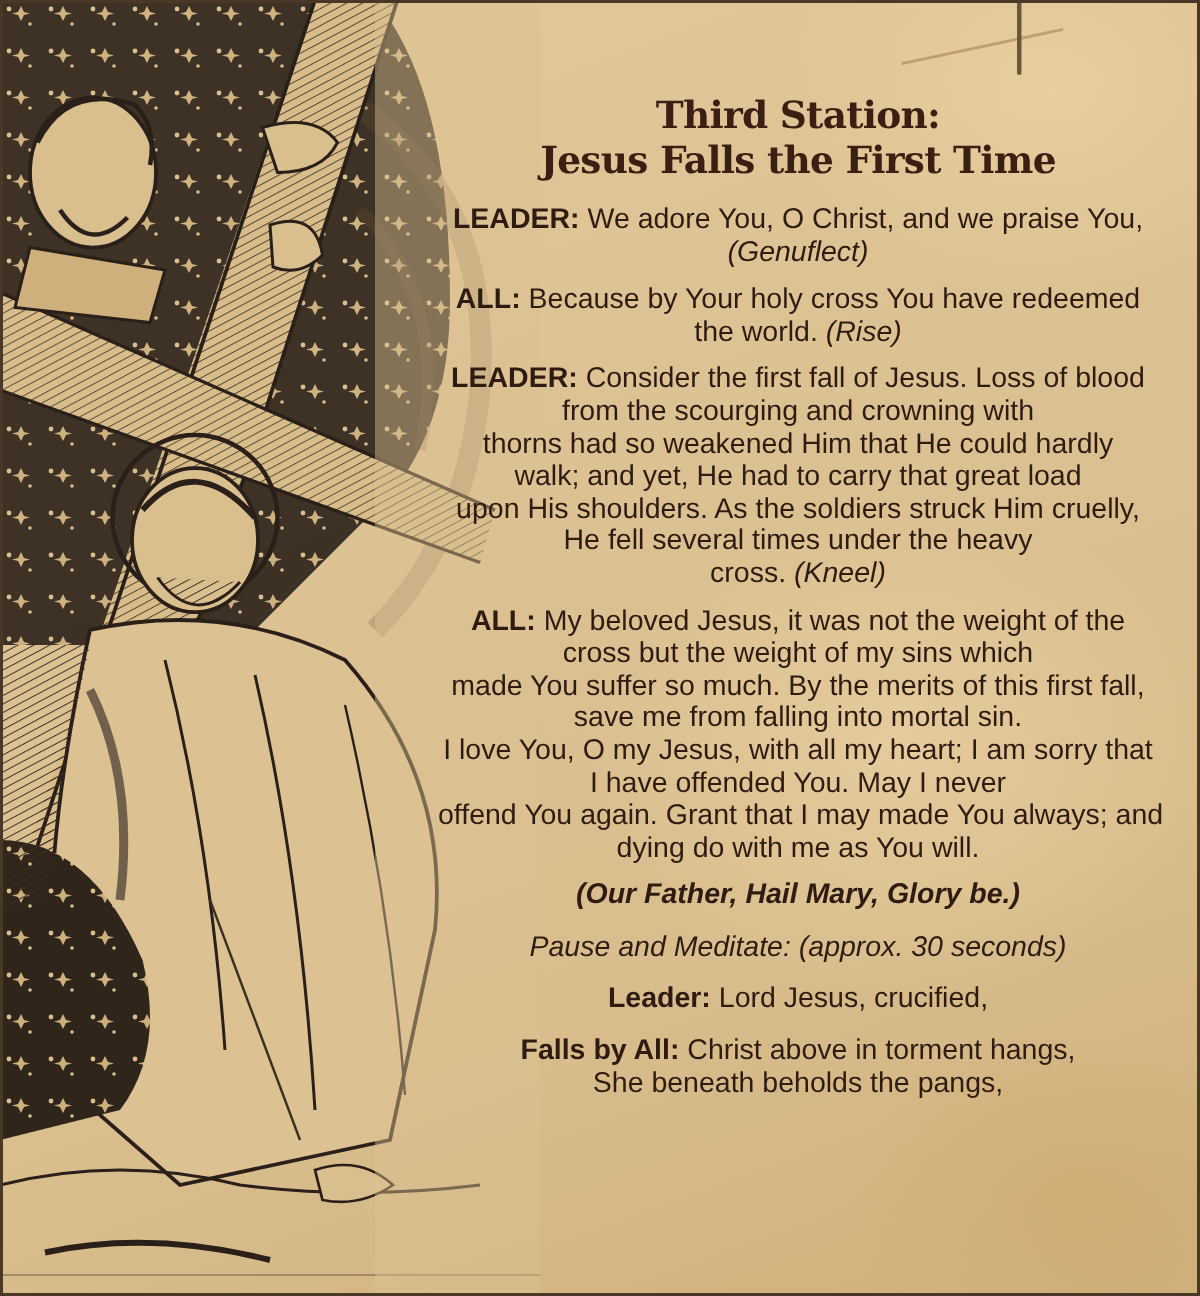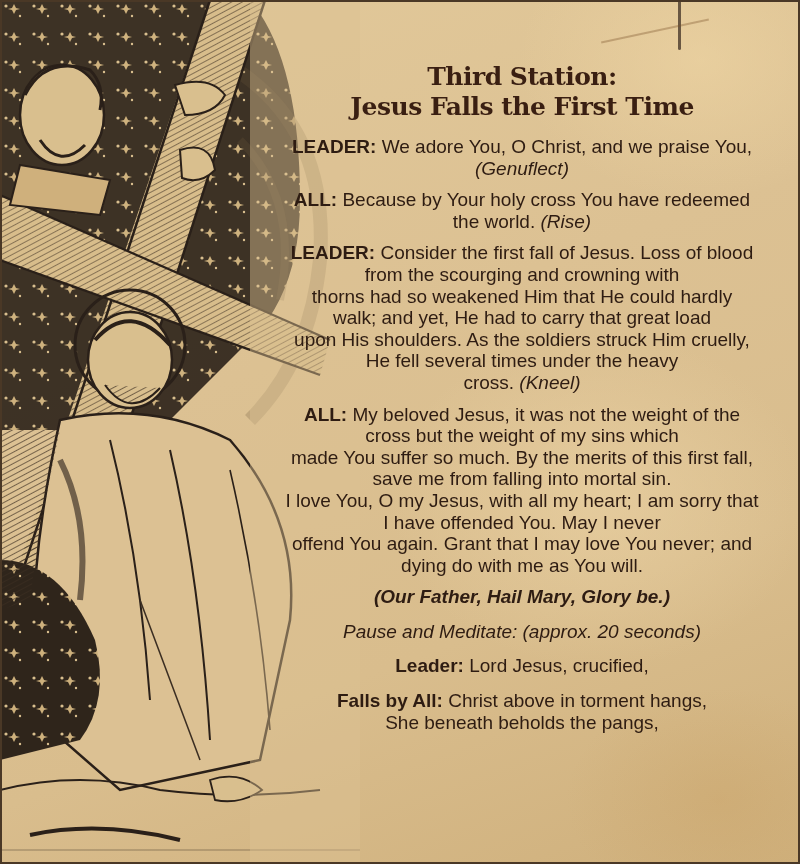--- a/index.html
+++ b/index.html
@@ -15,21 +15,21 @@
   .border-frame { position: absolute; inset: 0; border: 2px solid #4a3826; pointer-events: none; }
   .crack { position: absolute; left: 678px; top: 0; width: 3px; height: 50px; background: #4a3a2c; border-radius: 2px; opacity: 0.8; }
   .crack2 { position: absolute; left: 600px; top: 30px; width: 110px; height: 2px; background: rgba(120,80,40,0.35); transform: rotate(-12deg); }
 
   
   .engraving { position: absolute; left: 0; top: 0; width: 360px; height: 864px; }
   .engraving svg { width: 100%; height: 100%; display: block; }
 
   
   .content {
-    position: absolute; left: 282px; top: 62px; width: 480px;
+    position: absolute; left: 292px; top: 62px; width: 480px;
     text-align: center; color: #2e1c12;
     font-family: "Liberation Sans", sans-serif;
   }
   .title {
     font-family: "DejaVu Serif", serif; font-weight: bold; color: #3a1f12;
     font-size: 25px; line-height: 30px; letter-spacing: -0.5px; margin: 0 0 14px 0;
   }
   .title span { display: block; }
   .para { font-size: 19px; line-height: 21.6px; margin: 0 0 10px 0; }
   .para .line { display: block; white-space: nowrap; }
@@ -139,27 +139,27 @@
       <span class="line"><span>cross. </span><span class="i">(Kneel)</span></span>
     </p>
 
     <p class="para">
       <span class="line"><span class="b">ALL:</span><span> My beloved Jesus, it was not the weight of the</span></span>
       <span class="line">cross but the weight of my sins which</span>
       <span class="line">made You suffer so much. By the merits of this first fall,</span>
       <span class="line">save me from falling into mortal sin.</span>
       <span class="line">I love You, O my Jesus, with all my heart; I am sorry that</span>
       <span class="line">I have offended You. May I never</span>
-      <span class="line">offend You again. Grant that I may love You never; and</span>
+      <span class="line">offend You again. Grant that I may made You always; and</span>
       <span class="line">dying do with me as You will.</span>
     </p>
 
     <p class="para bi gap-sm">(Our Father, Hail Mary, Glory be.)</p>
 
-    <p class="para i gap-sm">Pause and Meditate: (approx. 20 seconds)</p>
+    <p class="para i gap-sm">Pause and Meditate: (approx. 30 seconds)</p>
 
     <p class="para gap-sm">
       <span class="b">Leader:</span><span> Lord Jesus, crucified,</span>
     </p>
 
 
     <p class="para">
       <span class="line"><span class="b">Falls by All:</span><span> Christ above in torment hangs,</span></span>
       <span class="line">She beneath beholds the pangs,</span>
     </p>

